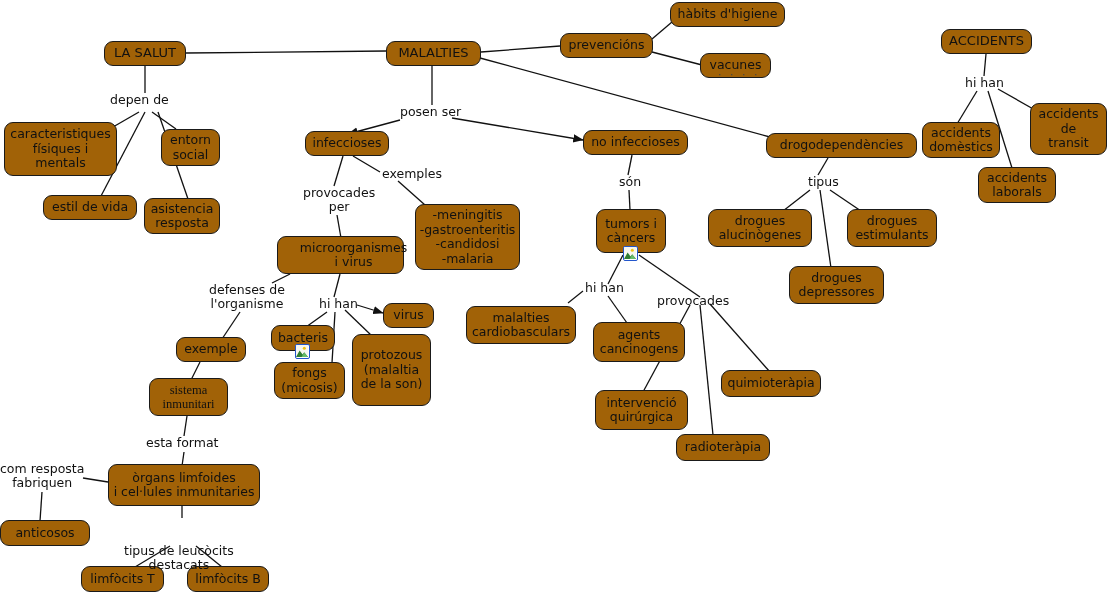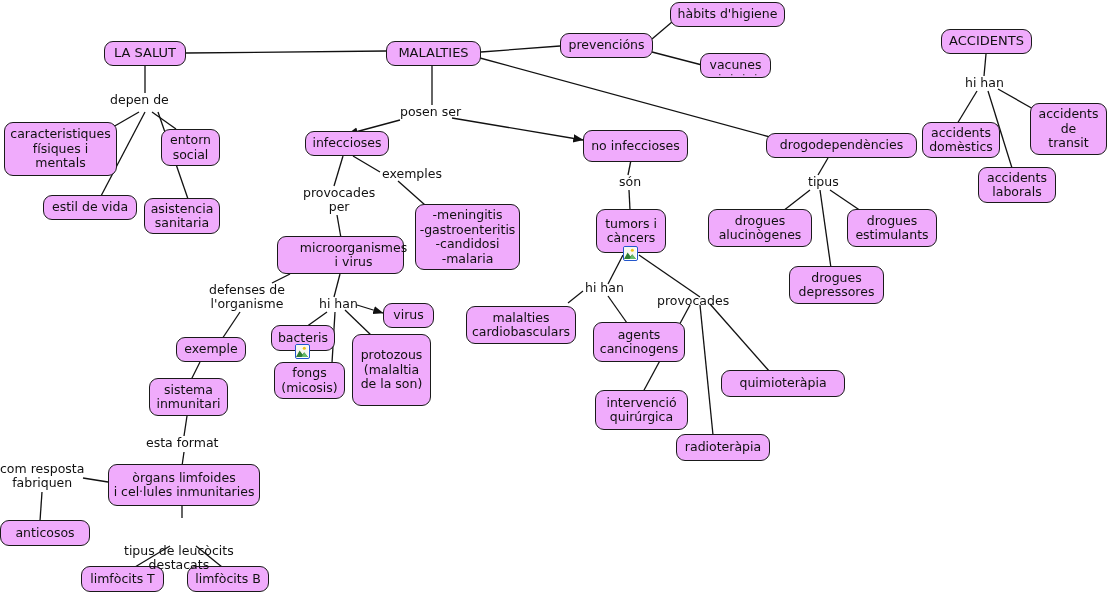--- a/index.html
+++ b/index.html
@@ -22,21 +22,21 @@
     position: absolute;
     left: 0;
     top: 0;
     width: 1110px;
     height: 597px;
     pointer-events: none;
   }
   .node {
     position: absolute;
     box-sizing: border-box;
-    background: #f0abfc;
+    background: #a16207;
     border: 1.3px solid #1a1a1a;
     border-radius: 9px;
     color: #111111;
     font-size: 12.5px;
     line-height: 14.5px;
     text-align: center;
     display: flex;
     align-items: center;
     justify-content: center;
     padding: 2px 6px;
@@ -153,55 +153,55 @@
       <div class="node" style="left: 1030px; top: 103px; width: 77px; height: 52px;">accidents
 de
 transit</div>
       <div class="node" style="left: 4px; top: 122px; width: 113px; height: 54px;">caracteristiques
 físiques i
 mentals</div>
       <div class="node" style="left: 161px; top: 129px; width: 59px; height: 37px;">entorn
 social</div>
       <div class="node" style="left: 43px; top: 195px; width: 94px; height: 25px;">estil de vida</div>
       <div class="node" style="left: 144px; top: 198px; width: 76px; height: 36px;">asistencia
-sanitaria</div>
+resposta</div>
       <div class="node" style="left: 305px; top: 131px; width: 84px; height: 25px;">infeccioses</div>
-      <div class="node" style="left: 583px; top: 130px; width: 105px; height: 32px;">no infeccioses</div>
+      <div class="node" style="left: 583px; top: 130px; width: 105px; height: 25px;">no infeccioses</div>
       <div class="node" style="left: 766px; top: 133px; width: 151px; height: 25px;">drogodependències</div>
       <div class="node" style="left: 415px; top: 204px; width: 105px; height: 66px;">-meningitis
 -gastroenteritis
 -candidosi
 -malaria</div>
       <div class="node" style="left: 277px; top: 236px; width: 127px; height: 38px; padding-left: 32px;">microorganismes
 i virus</div>
       <div class="node" style="left: 271px; top: 325px; width: 64px; height: 26px;">bacteris</div>
       <div class="node" style="left: 274px; top: 362px; width: 71px; height: 37px;">fongs
 (micosis)</div>
       <div class="node" style="left: 352px; top: 334px; width: 79px; height: 72px;">protozous
 (malaltia
 de la son)</div>
       <div class="node" style="left: 383px; top: 303px; width: 51px; height: 25px;">virus</div>
       <div class="node" style="left: 176px; top: 337px; width: 70px; height: 25px;">exemple</div>
-      <div class="node" style="left: 149px; top: 378px; width: 79px; height: 38px;">sistema
+      <div class="node" style="left: 149px; top: 378px; width: 79px; height: 38px; font-family: Liberation Serif, serif;">sistema
 inmunitari</div>
       <div class="node" style="left: 108px; top: 464px; width: 152px; height: 42px;">òrgans limfoides
 i cel·lules inmunitaries</div>
       <div class="node" style="left: 0px; top: 520px; width: 90px; height: 26px;">anticosos</div>
       <div class="node" style="left: 81px; top: 566px; width: 83px; height: 26px;">limfòcits T</div>
       <div class="node" style="left: 187px; top: 566px; width: 82px; height: 26px;">limfòcits B</div>
       <div class="node" style="left: 596px; top: 209px; width: 70px; height: 44px;">tumors i
 càncers</div>
       <div class="node" style="left: 466px; top: 306px; width: 110px; height: 38px;">malalties
 cardiobasculars</div>
       <div class="node" style="left: 593px; top: 322px; width: 92px; height: 40px;">agents
 cancinogens</div>
       <div class="node" style="left: 595px; top: 390px; width: 93px; height: 40px;">intervenció
 quirúrgica</div>
       <div class="node" style="left: 676px; top: 434px; width: 94px; height: 27px;">radioteràpia</div>
-      <div class="node" style="left: 721px; top: 370px; width: 124px; height: 27px;">quimioteràpia</div>
+      <div class="node" style="left: 721px; top: 370px; width: 100px; height: 27px;">quimioteràpia</div>
       <div class="node" style="left: 708px; top: 209px; width: 104px; height: 38px;">drogues
 alucinògenes</div>
       <div class="node" style="left: 847px; top: 209px; width: 90px; height: 38px;">drogues
 estimulants</div>
       <div class="node" style="left: 789px; top: 266px; width: 95px; height: 38px;">drogues
 depressores</div>
       <div class="linklabel" style="left: 110px; top: 93px;">depen de</div>
       <div class="linklabel" style="left: 400px; top: 105px;">posen ser</div>
       <div class="linklabel" style="left: 382px; top: 167px;">exemples</div>
       <div class="linklabel" style="left: 303px; top: 186px;">provocades

